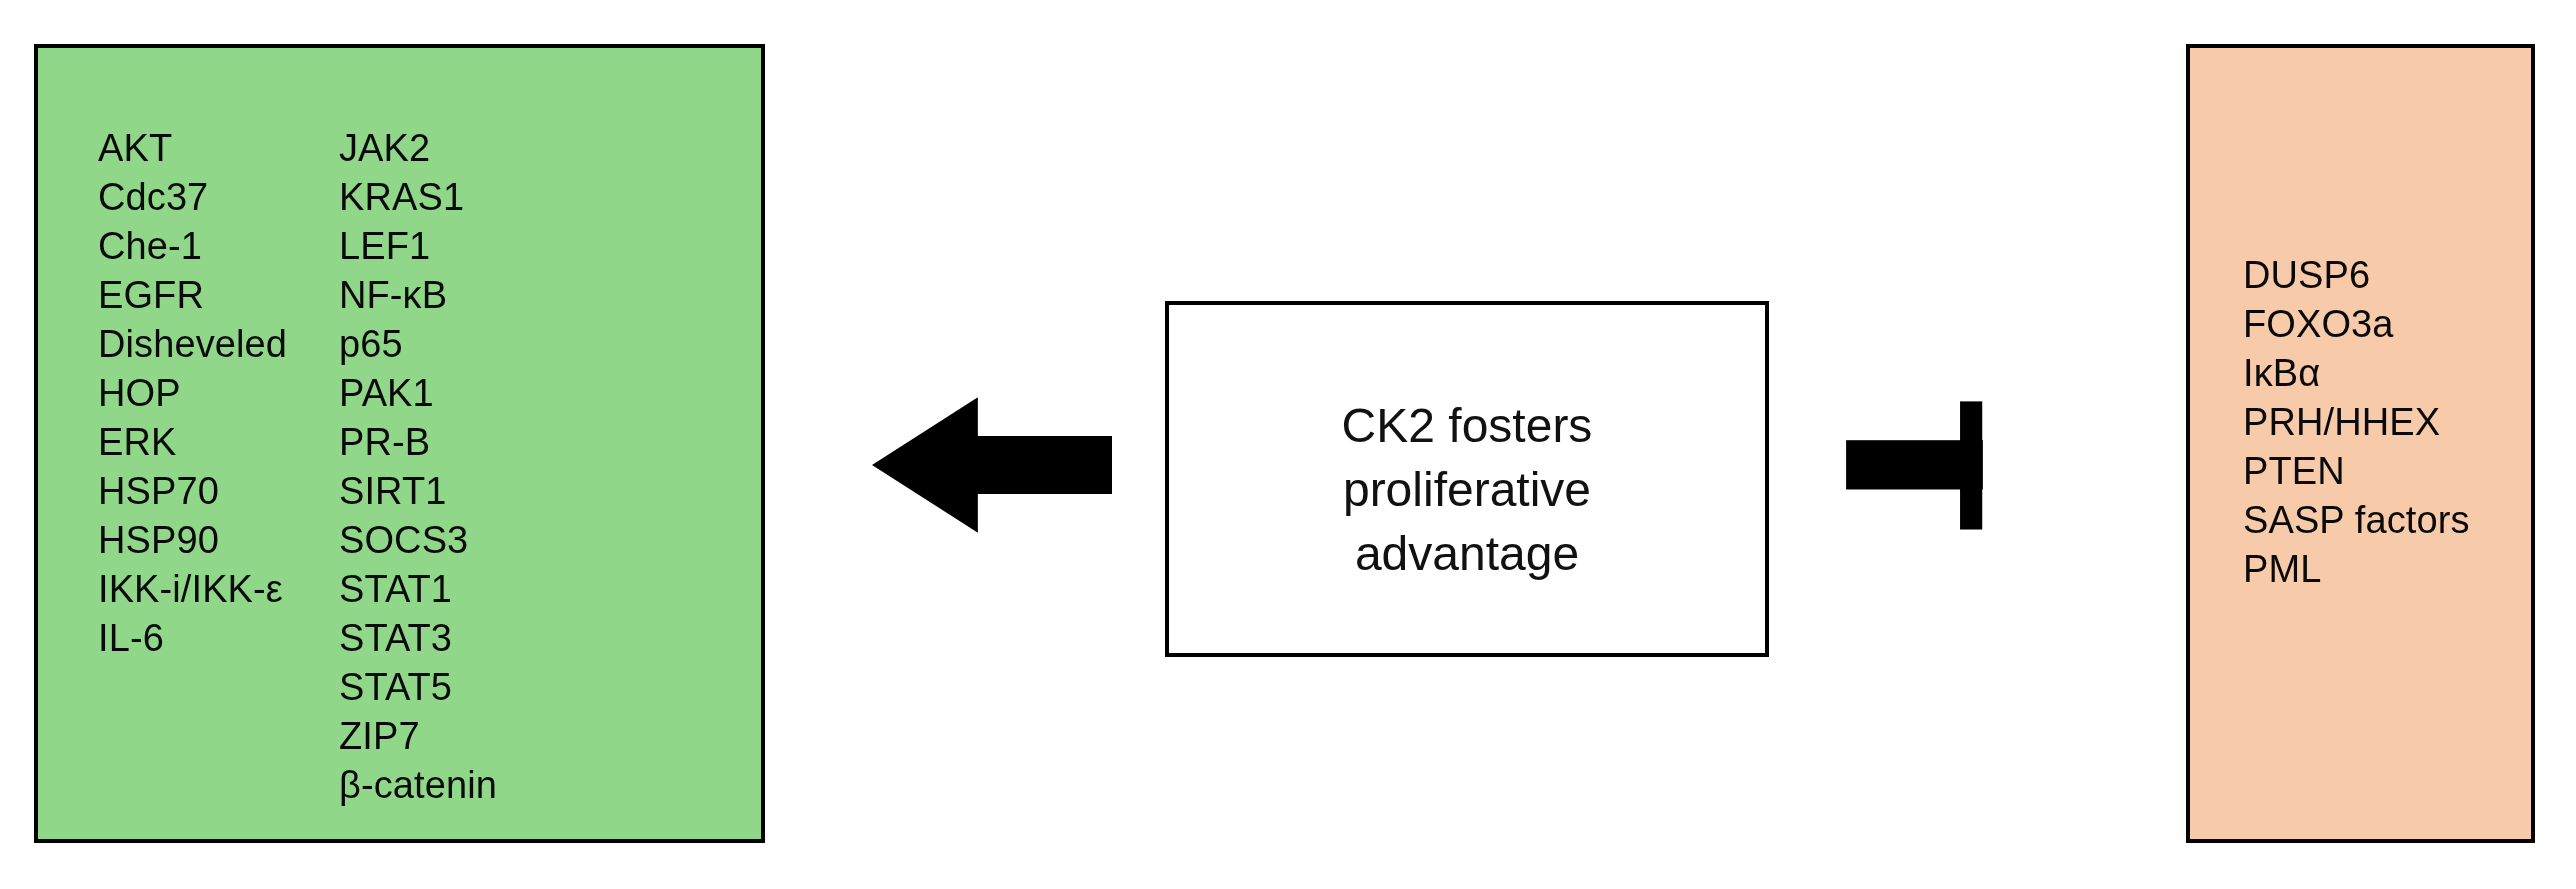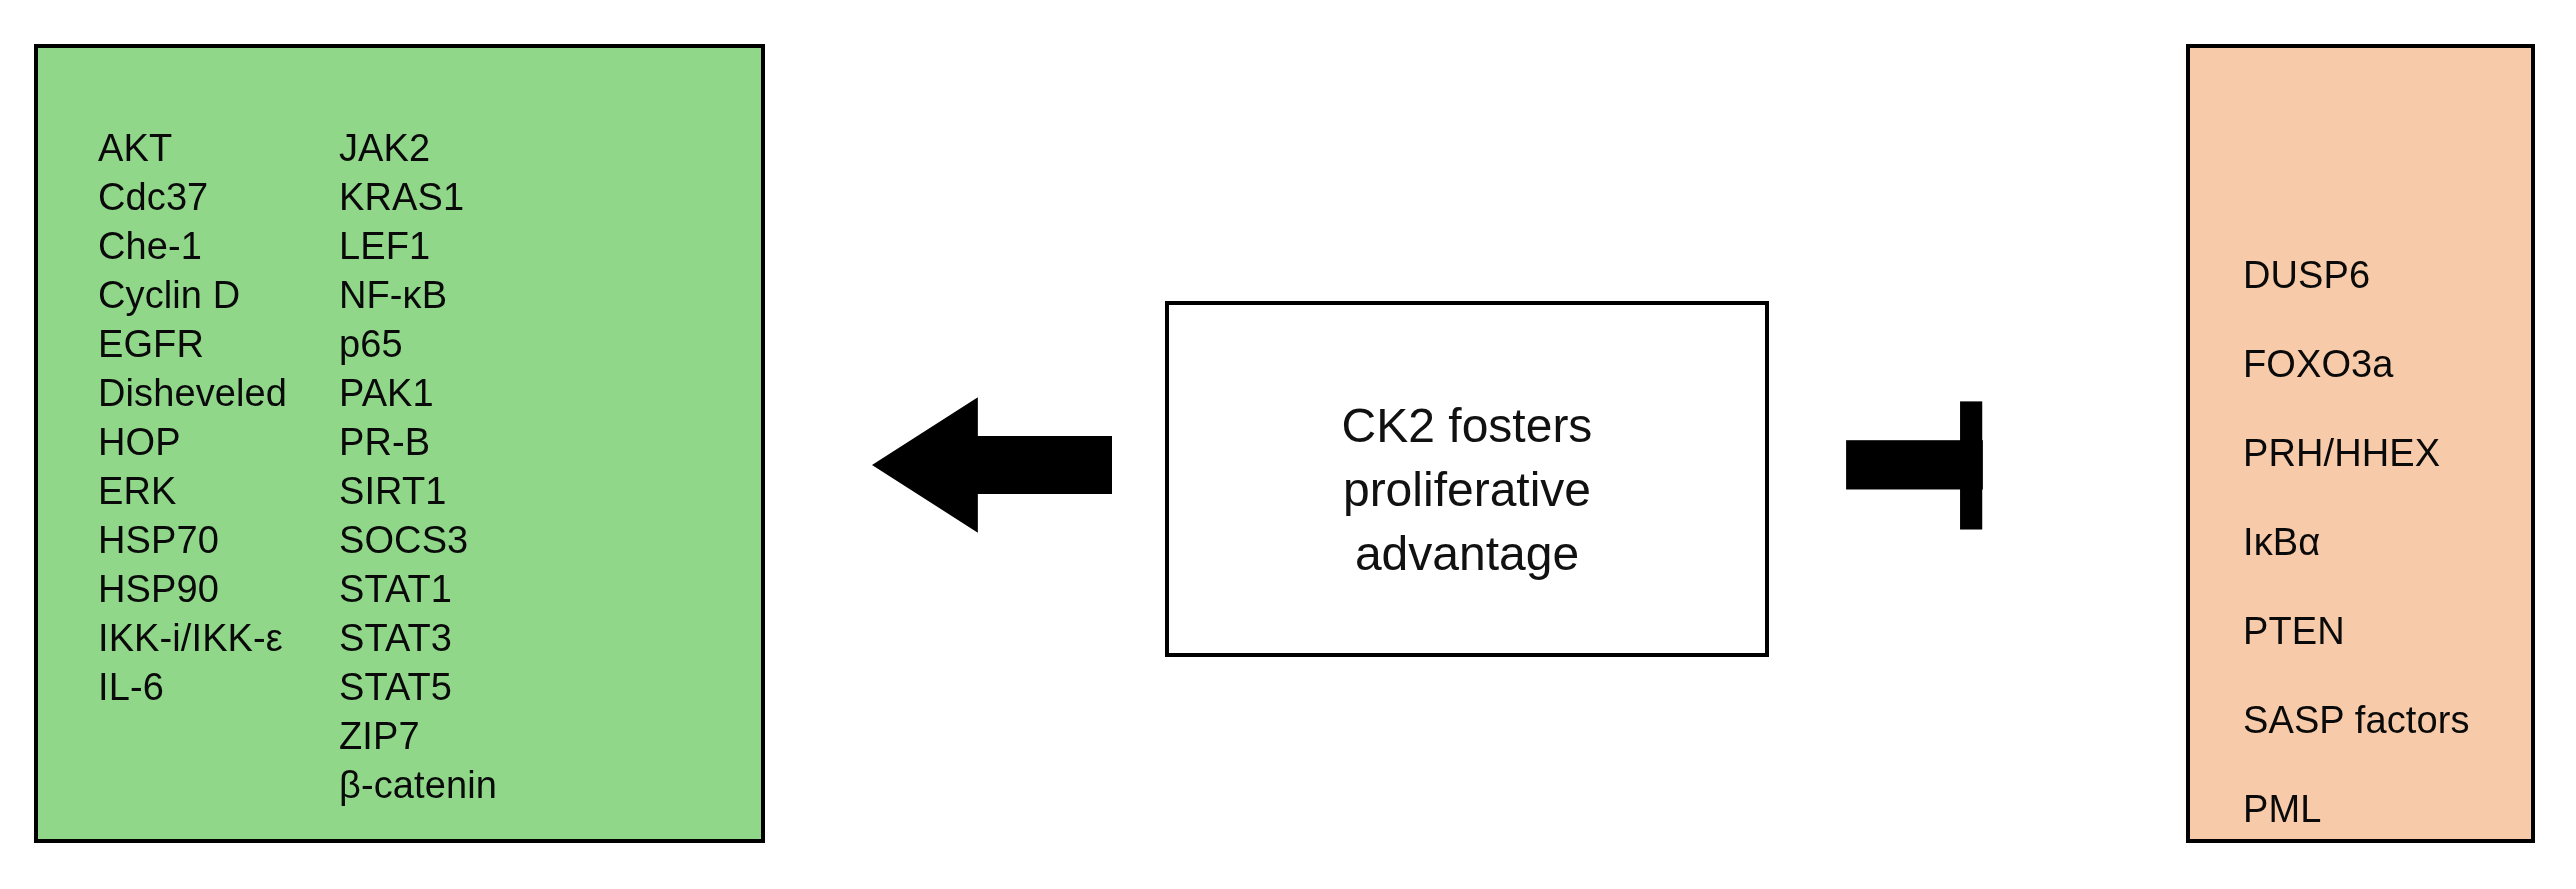--- a/index.html
+++ b/index.html
@@ -89,21 +89,20 @@
     height: 799px;
     background: #f7cbaa;
   }
 
   #right-list {
     position: absolute;
     left: 53px;
     top: 203px;
     display: flex;
     flex-direction: column;
-    gap: 40px;
   }
 
   
   .arrow-layer {
     position: absolute;
     pointer-events: none;
   }
 
   #activation-arrow {
     left: 872px;
@@ -125,21 +124,20 @@
 <body>
 
 <div id="canvas">
 
   <div class="panel" id="left-panel">
     <div class="gene-columns">
       <div class="gene-column">
         <div class="gene-item">AKT</div>
         <div class="gene-item">Cdc37</div>
         <div class="gene-item">Che-1</div>
-        <div class="gene-item">Cyclin D</div>
         <div class="gene-item">EGFR</div>
         <div class="gene-item">Disheveled</div>
         <div class="gene-item">HOP</div>
         <div class="gene-item">ERK</div>
         <div class="gene-item">HSP70</div>
         <div class="gene-item">HSP90</div>
         <div class="gene-item">IKK-i/IKK-ε</div>
         <div class="gene-item">IL-6</div>
       </div>
       <div class="gene-column">
@@ -177,22 +175,22 @@
     <svg viewBox="0 0 300 250" xmlns="http://www.w3.org/2000/svg">
       <rect x="0" y="75" width="222" height="80" fill="#000000"></rect>
       <rect x="185" y="12" width="36" height="208" fill="#000000"></rect>
     </svg>
   </div>
 
   <div class="panel" id="right-panel">
     <div id="right-list">
       <div class="gene-item">DUSP6</div>
       <div class="gene-item">FOXO3a</div>
+      <div class="gene-item">IκBα</div>
       <div class="gene-item">PRH/HHEX</div>
-      <div class="gene-item">IκBα</div>
       <div class="gene-item">PTEN</div>
       <div class="gene-item">SASP factors</div>
       <div class="gene-item">PML</div>
     </div>
   </div>
 
 </div>
 
 
 </body></html>

